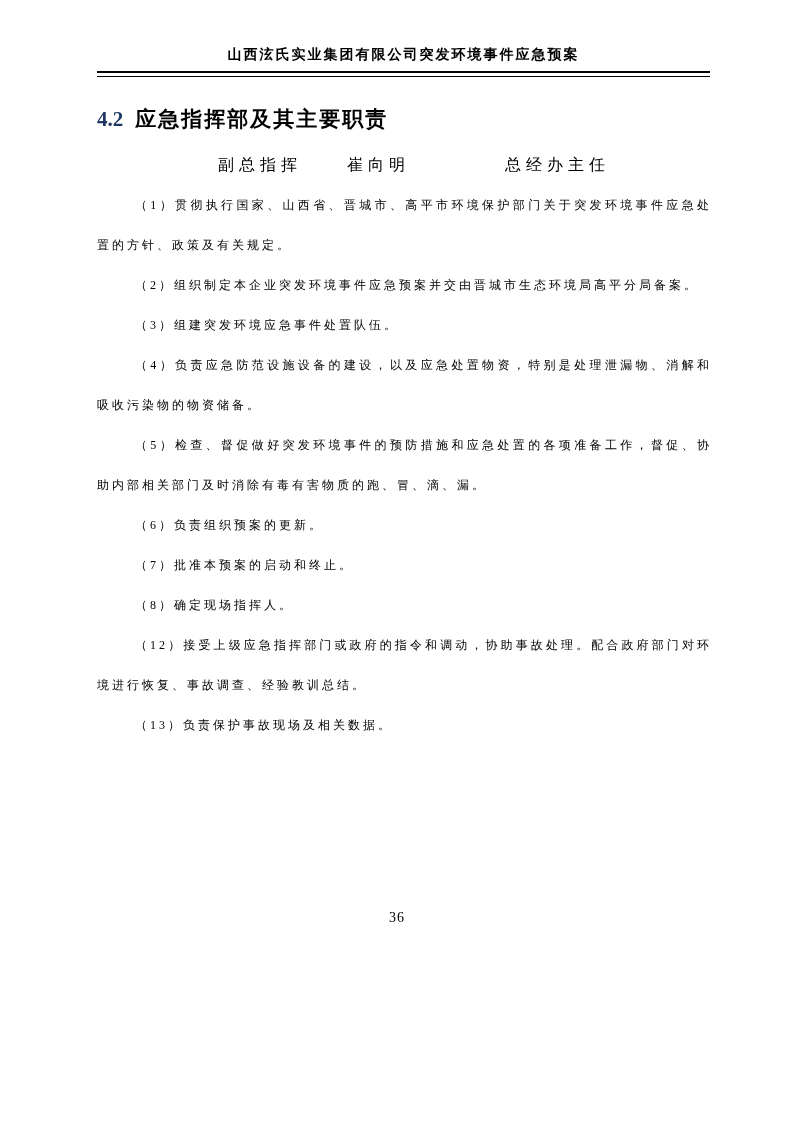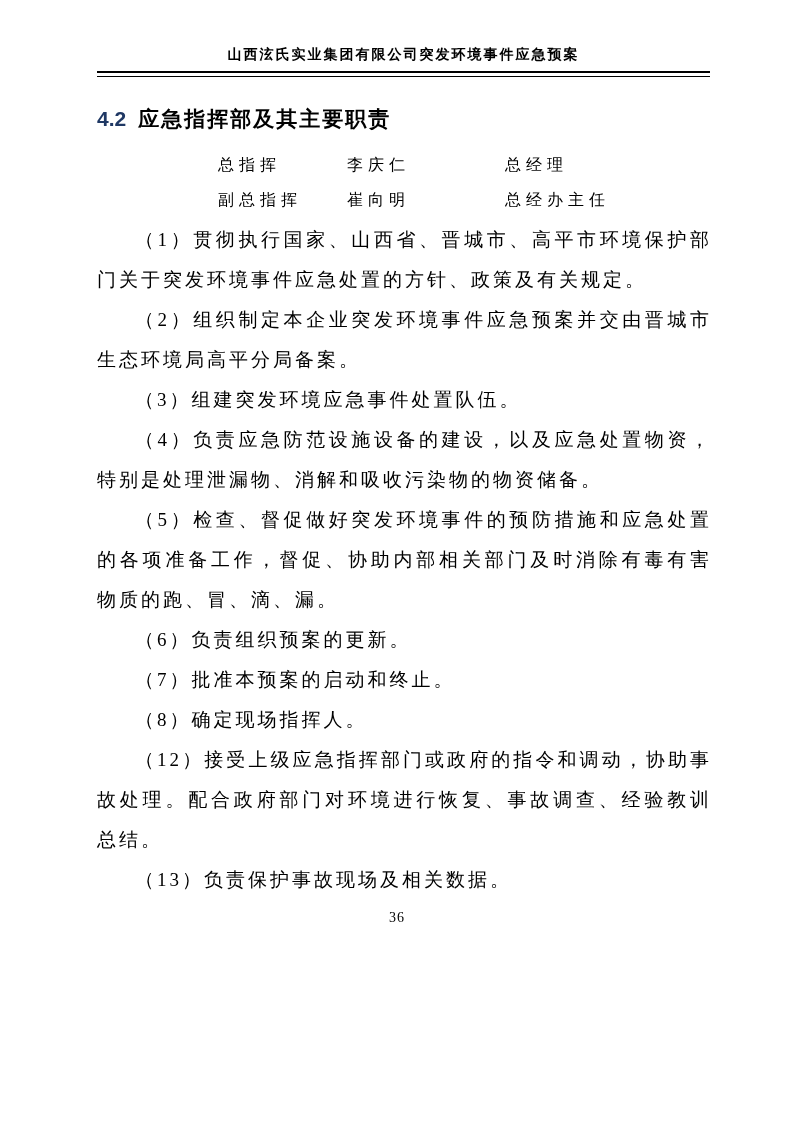--- a/index.html
+++ b/index.html
@@ -40,38 +40,38 @@
   .section-title {
     margin: 27px 0 0 0;
     font-size: 21px;
     font-weight: bold;
     line-height: 30px;
     letter-spacing: 2px;
   }
   .section-number {
     margin-right: 12px;
     letter-spacing: 0;
-    font-family: Liberation Sans, sans-serif;
+    font-family: Liberation Serif, serif;
   }
   
   .roster { margin-top: 13px; }
   .roster-row {
     display: flex;
     line-height: 35px;
     font-size: 16px;
     letter-spacing: 5px;
   }
   .roster-role     { margin-left: 121px; width: 129px; }
   .roster-name     { width: 158px; }
   .roster-position { flex: 1; }
   
   .duties { margin-top: 3px; }
   .duty {
     margin: 0;
-    font-size: 19px;
+    font-size: 12px;
     line-height: 40px;
     letter-spacing: 3px;
     text-align: justify;
     text-justify: inter-character;
     text-indent: 38px;
   }
   
   .page-number {
     position: absolute;
     left: 0;
@@ -93,25 +93,20 @@
   </div>
 
   <div class="content">
 
     <h2 class="section-title">
       <span class="section-number" style="color: rgb(31, 56, 100);">4.2</span><span>应急指挥部及其主要职责</span>
     </h2>
 
     <div class="roster">
       <div class="roster-row">
-        <span class="roster-role">总指挥</span>
-        <span class="roster-name">李庆仁</span>
-        <span class="roster-position">总经理</span>
-      </div>
-      <div class="roster-row">
         <span class="roster-role">副总指挥</span>
         <span class="roster-name">崔向明</span>
         <span class="roster-position">总经办主任</span>
       </div>
     </div>
 
     <div class="duties">
       <p class="duty">（1）贯彻执行国家、山西省、晋城市、高平市环境保护部门关于突发环境事件应急处置的方针、政策及有关规定。</p>
       <p class="duty">（2）组织制定本企业突发环境事件应急预案并交由晋城市生态环境局高平分局备案。</p>
       <p class="duty">（3）组建突发环境应急事件处置队伍。</p>

